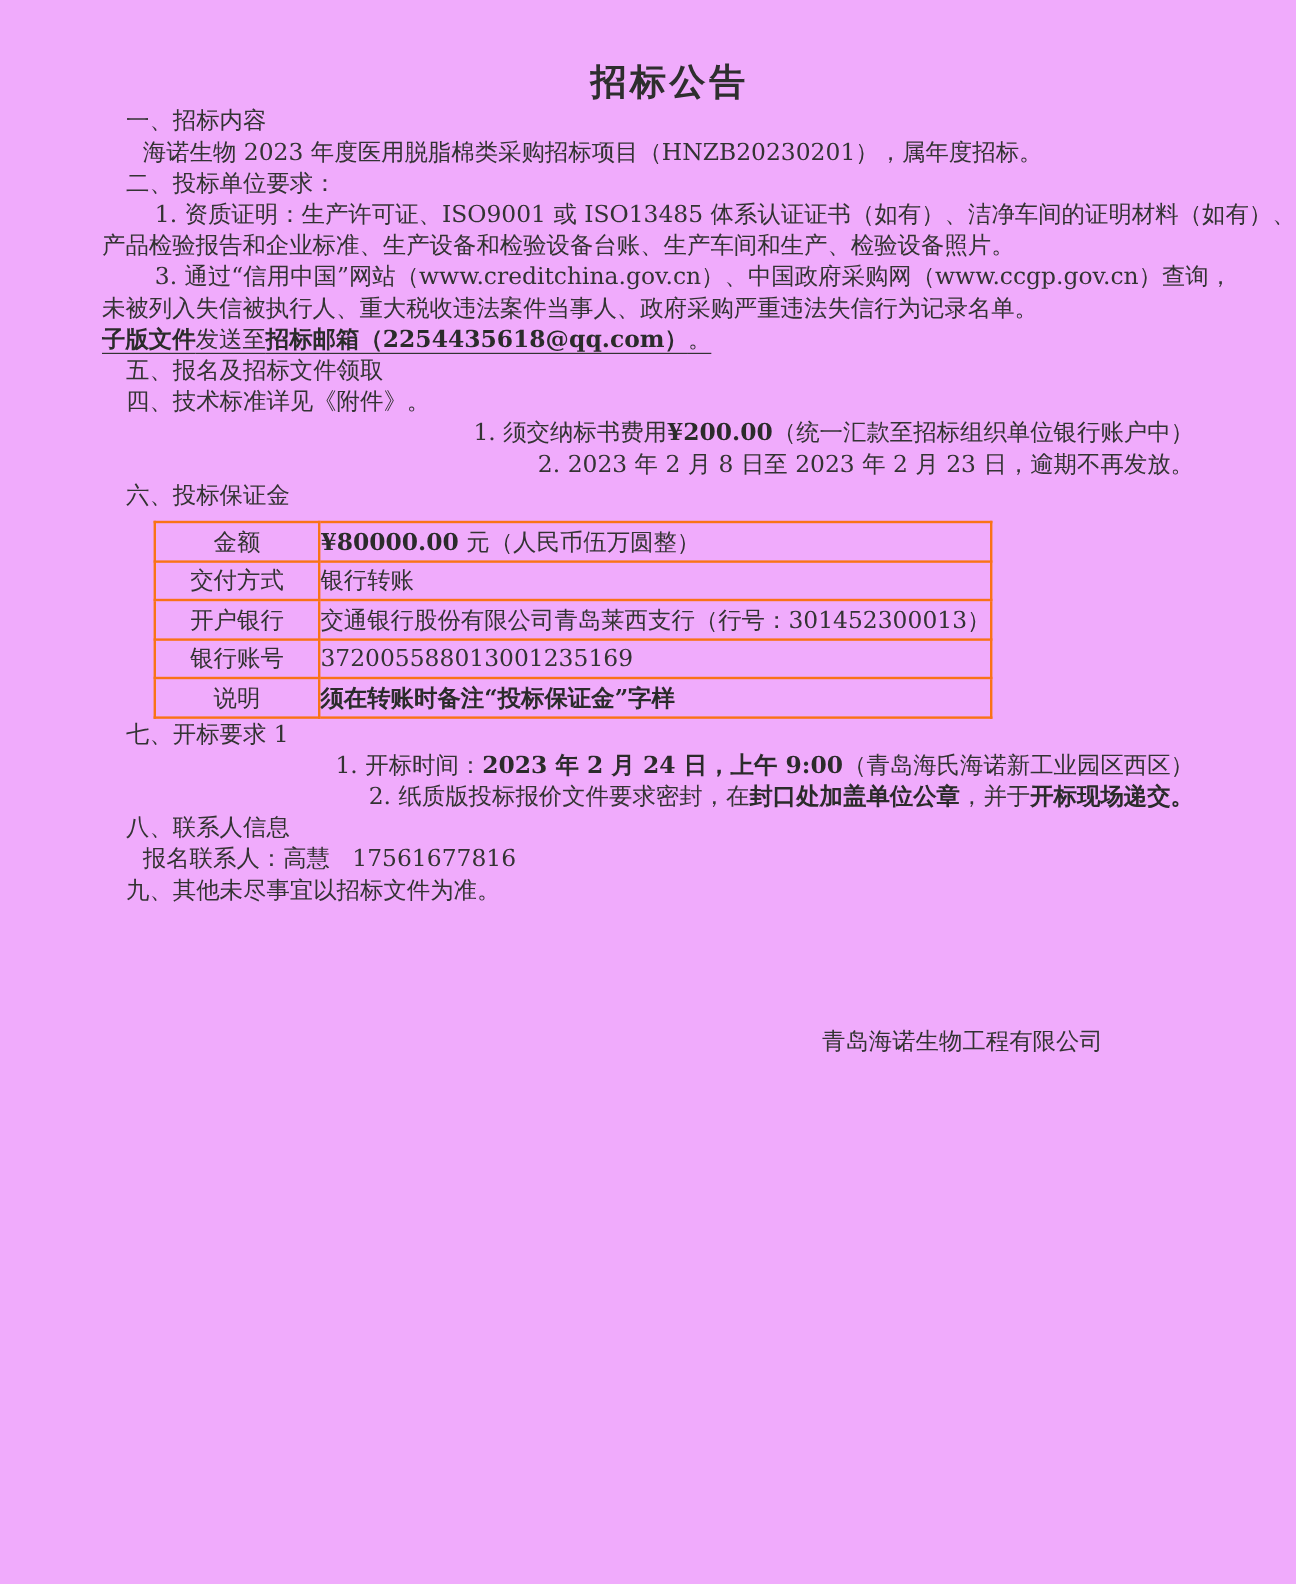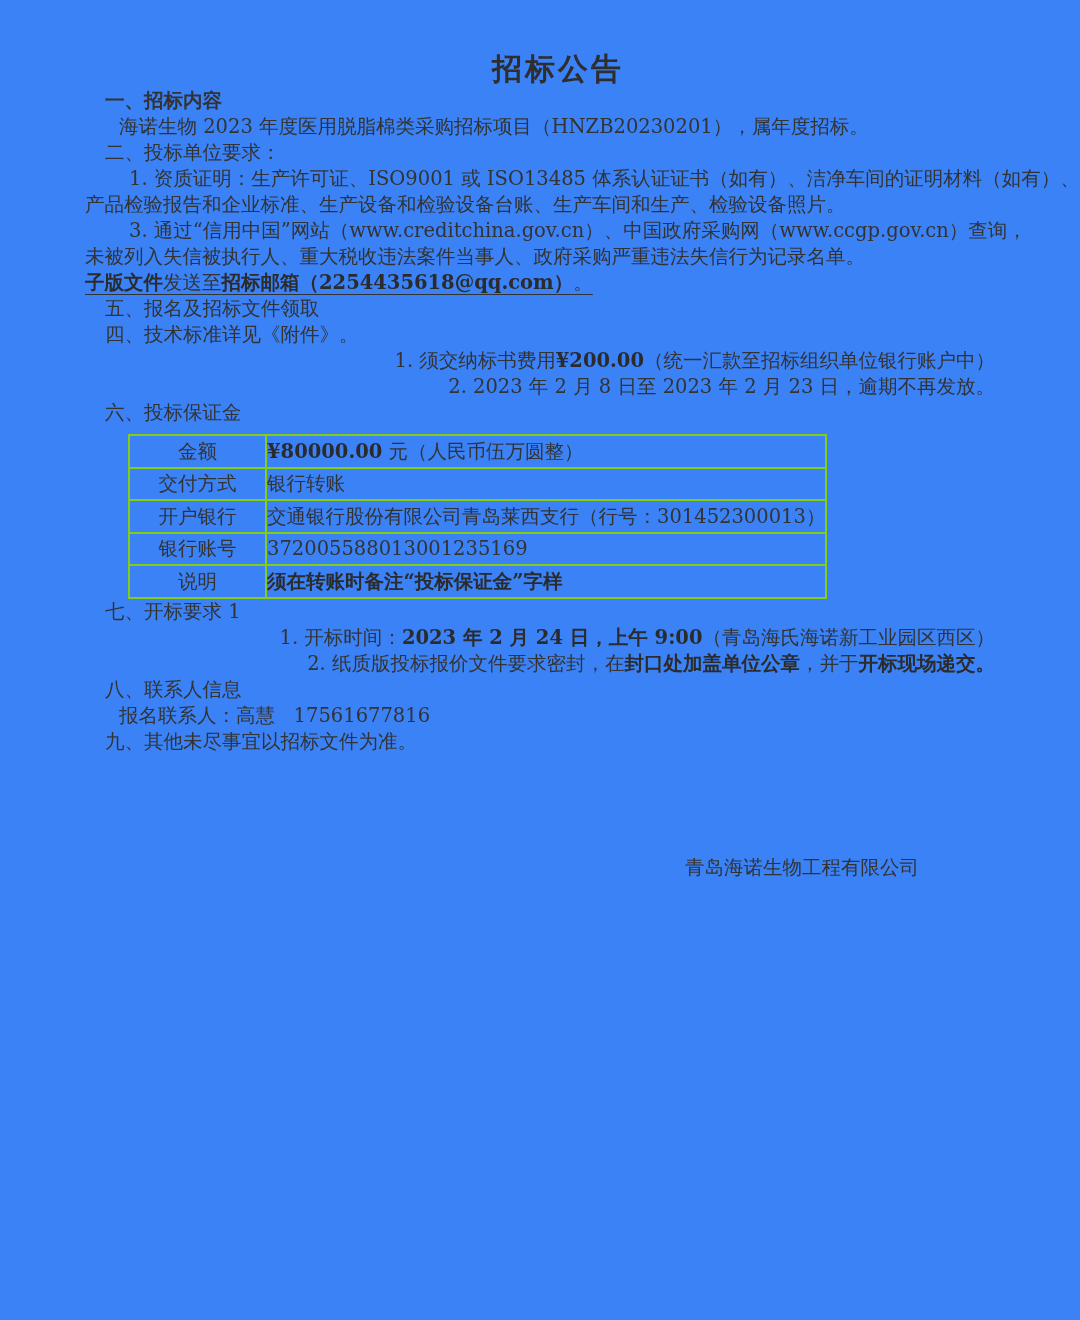--- a/index.html
+++ b/index.html
@@ -1,18 +1,18 @@
 <!DOCTYPE html>
 <html><head>
 <meta charset="utf-8">
 <style>
   html,body{margin:0;padding:0;background:#ffffff;}
   .page{
     width:1080px;height:1320px;
-    background:#3b82f6;
+    background:#f0abfc;
     color:#333333;
     font-family:"DejaVu Serif","Liberation Serif",serif;
     box-sizing:border-box;
     padding:50px 85px 0 85px;
     position:relative;
     overflow:hidden;
   }
   .title{
     margin:0;
     font-size:30px;
@@ -34,39 +34,39 @@
   .ind1{padding-left:34px;}
   .ind2{padding-left:44px;text-align:right;}
   .b{font-weight:bold;color:#2b2b2b;}
   .u{text-decoration:underline;text-underline-offset:5px;}
   table.dep{
     border-collapse:collapse;
     margin:8px 0 0 43px;
     table-layout:fixed;
   }
   table.dep td{
-    border:2px solid #84cc16;
+    border:2px solid #f97316;
     height:30.5px;
     font-size:19.5px;
     padding:0;
     white-space:pre;
     overflow:hidden;
   }
   td.lab{width:135px;text-align:center;}
   td.val{width:520px;padding-left:14px;}
   .sig{
     width:236px;
     margin:100px 75px 0 auto;
     text-align:center;
   }
   .sig p{margin:0;font-size:19.5px;line-height:26px;white-space:pre;}
   .sig .date{margin-top:3px;}
   
   .mt7{margin-top:7px;}  .mt8{margin-top:8px;}  .mt9{margin-top:9px;}
-  .mt10{margin-top:10px;}.mt11{margin-top:11px;}.mt12{margin-top:12px;font-weight:bold;}
+  .mt10{margin-top:10px;}.mt11{margin-top:11px;}.mt12{margin-top:12px;}
   .mt13{margin-top:13px;}.mt14{margin-top:14px;}.mt15{margin-top:15px;}
   .mt16{margin-top:16px;}.mt19{margin-top:19px;}.mt23{margin-top:23px;}
 </style>
 </head>
 <body>
 
 <div class="page">
 
   <h1 class="title">招标公告</h1>
 

